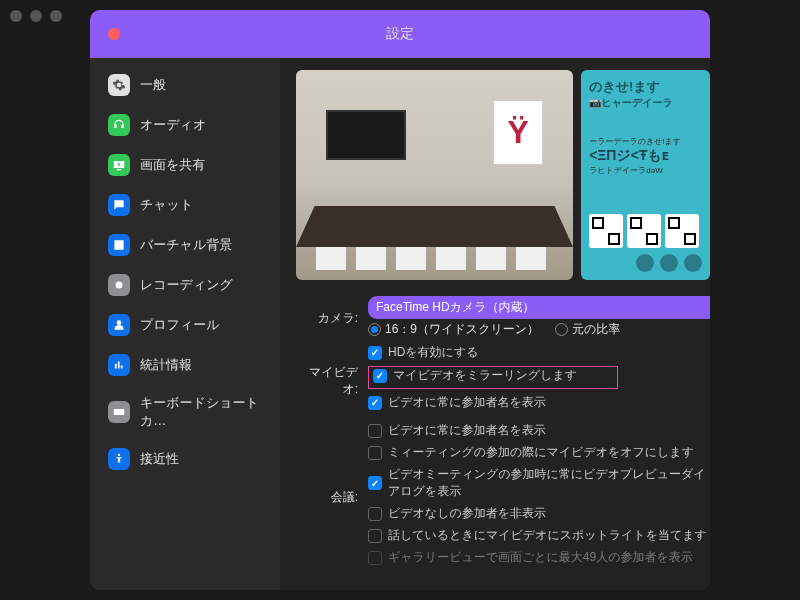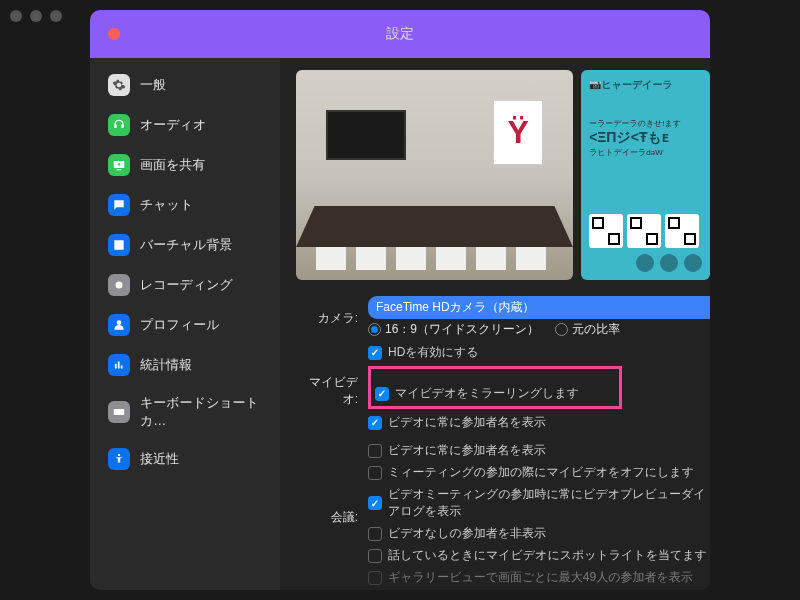--- a/index.html
+++ b/index.html
@@ -35,30 +35,30 @@
 .qr-row { display: flex; gap: 4px; margin-top: auto; }
 .qr { width: 34px; height: 34px; background: #fff; border-radius: 3px; position: relative; }
 .qr::before, .qr::after { content: ''; position: absolute; width: 8px; height: 8px; border: 2px solid #000; }
 .qr::before { top: 3px; left: 3px; }
 .qr::after { bottom: 3px; right: 3px; }
 .social-row { display: flex; gap: 6px; margin-top: 6px; justify-content: flex-end; }
 .social-ic { width: 18px; height: 18px; border-radius: 50%; background: #2a7a8a; }
 .form-row { display: flex; align-items: center; margin-bottom: 6px; font-size: 12px; }
 .form-label { width: 72px; text-align: right; color: #ddd; padding-right: 10px; padding-top: 2px; flex-shrink: 0; }
 .form-ctrl { flex: 1; }
-.select { background: #3b82f6; color: #fff; border: none; border-radius: 9px; padding: 3px 24px 3px 8px; font-size: 12px; width: 351px; position: relative; display: inline-block; }
+.select { background: #8b5cf6; color: #fff; border: none; border-radius: 9px; padding: 3px 24px 3px 8px; font-size: 12px; width: 351px; position: relative; display: inline-block; }
 .select-arrows { position: absolute; right: 4px; top: 2px; font-size: 9px; line-height: 8px; color: #fff; }
 .radio-row { display: flex; gap: 16px; align-items: center; margin-top: 2px; }
 .radio { width: 13px; height: 13px; border-radius: 50%; border: 1px solid #888; display: inline-flex; align-items: center; justify-content: center; margin-right: 4px; vertical-align: middle; }
 .radio.checked::after { content: ''; width: 7px; height: 7px; border-radius: 50%; background: #0a84ff; }
 .check-row { display: flex; align-items: center; gap: 6px; margin-bottom: 5px; font-size: 12px; color: #ccc; }
 .checkbox { width: 14px; height: 14px; border-radius: 3px; border: 1px solid #666; display: inline-flex; align-items: center; justify-content: center; flex-shrink: 0; }
 .checkbox.checked { background: #0a84ff; border-color: #0a84ff; }
 .checkbox.checked::after { content: '✓'; color: #fff; font-size: 10px; font-weight: bold; }
-.highlight { border: 3px solid #ec4899; padding: 16px 40px 4px 4px; display: inline-flex; }
+.highlight { border: 1px solid #ec4899; padding: 0 40px 4px 4px; display: inline-flex; }
 .room-table { position: absolute; bottom: 30px; left: 10px; right: 10px; height: 50px; background: #3a2f28; transform: perspective(200px) rotateX(35deg); }
 .chair { position: absolute; width: 30px; height: 40px; background: #f0f0ee; border-radius: 4px 4px 0 0; bottom: 10px; }
 .tv { position: absolute; top: 40px; left: 30px; width: 80px; height: 50px; background: #1a1a1a; border: 2px solid #333; }
 .poster { position: absolute; top: 30px; right: 30px; width: 50px; height: 65px; background: #fff; border: 1px solid #ccc; display: flex; align-items: center; justify-content: center; font-size: 32px; font-weight: bold; color: #c02040; }
 svg { width: 14px; height: 14px; }
 .sidebar-icon svg { fill: #fff; }
 .ic-general svg { fill: #555; }
 </style>
 </head>
 <body>
@@ -168,20 +168,21 @@
           <div class="poster">Ÿ</div>
           <div class="chair" style="left:20px"></div>
           <div class="chair" style="left:60px"></div>
           <div class="chair" style="left:100px"></div>
           <div class="chair" style="left:140px"></div>
           <div class="chair" style="left:180px"></div>
           <div class="chair" style="left:220px"></div>
           <div class="room-table"></div>
         </div>
         <div class="overlay-card">
+          <div class="overlay-top" style="font-size:13px">のきせ!ます</div>
           <div class="overlay-top" style="font-size:10px">📷ヒャーデイーラ</div>
           <div style="margin-top:26px;font-size:8px;color:#2a2a2a">ーラーデーラのきせ!ます</div>
           <div style="font-size:14px;font-weight:bold;color:#1a4550">&lt;ΞΠジ&lt;Ŧもᴇ</div>
           <div style="font-size:8px">ラヒトデイーラdəW</div>
           <div class="qr-row">
             <div class="qr"></div>
             <div class="qr"></div>
             <div class="qr"></div>
           </div>
           <div class="social-row">

